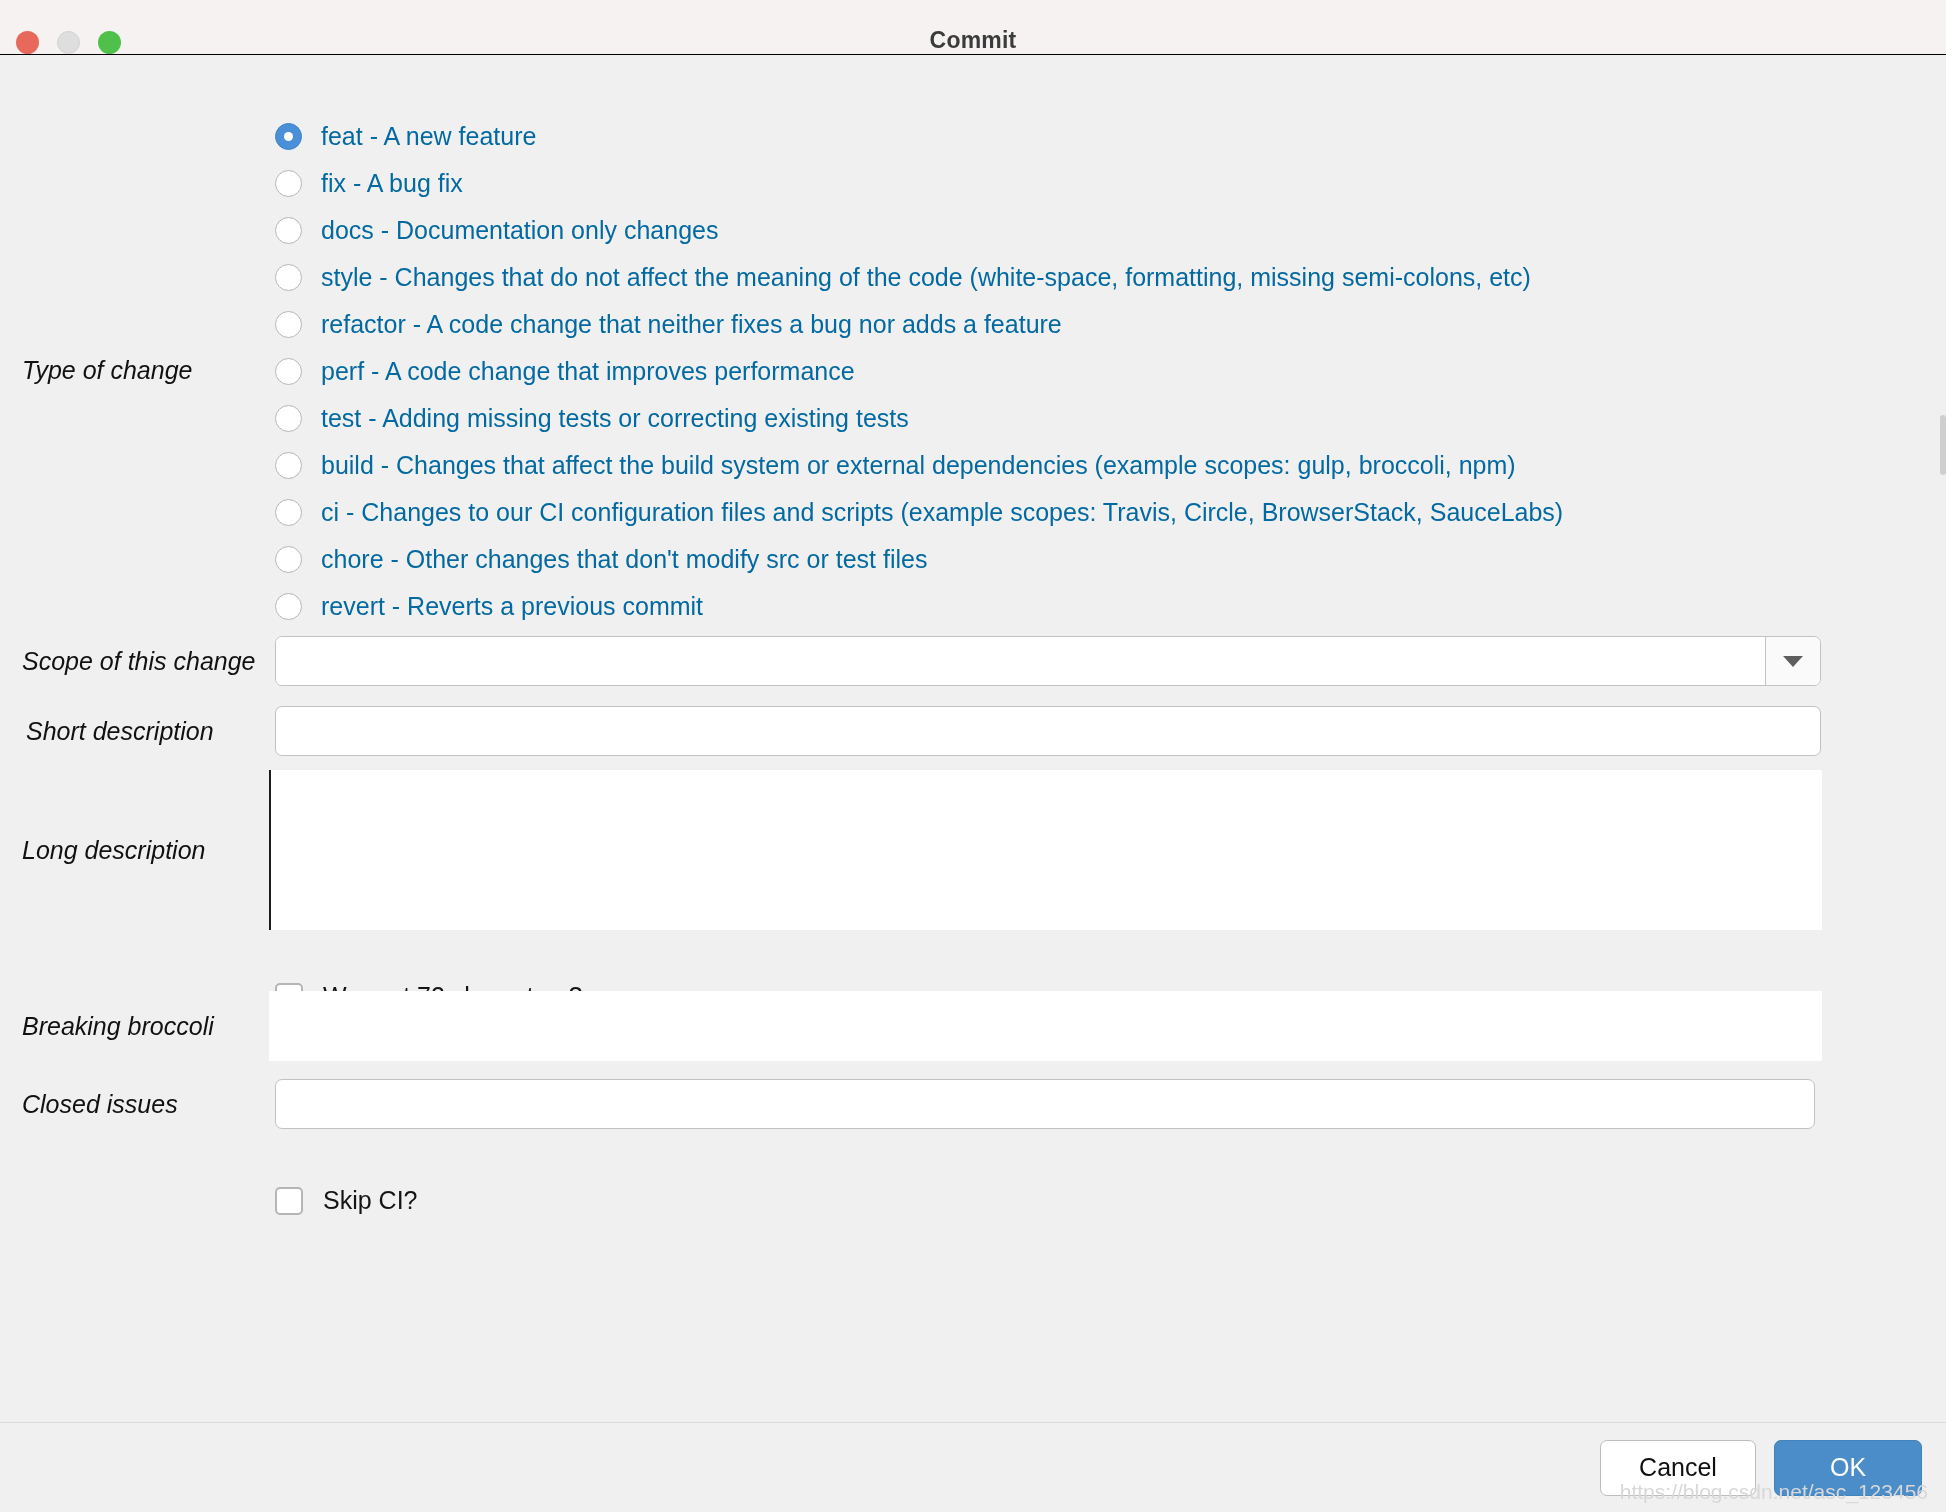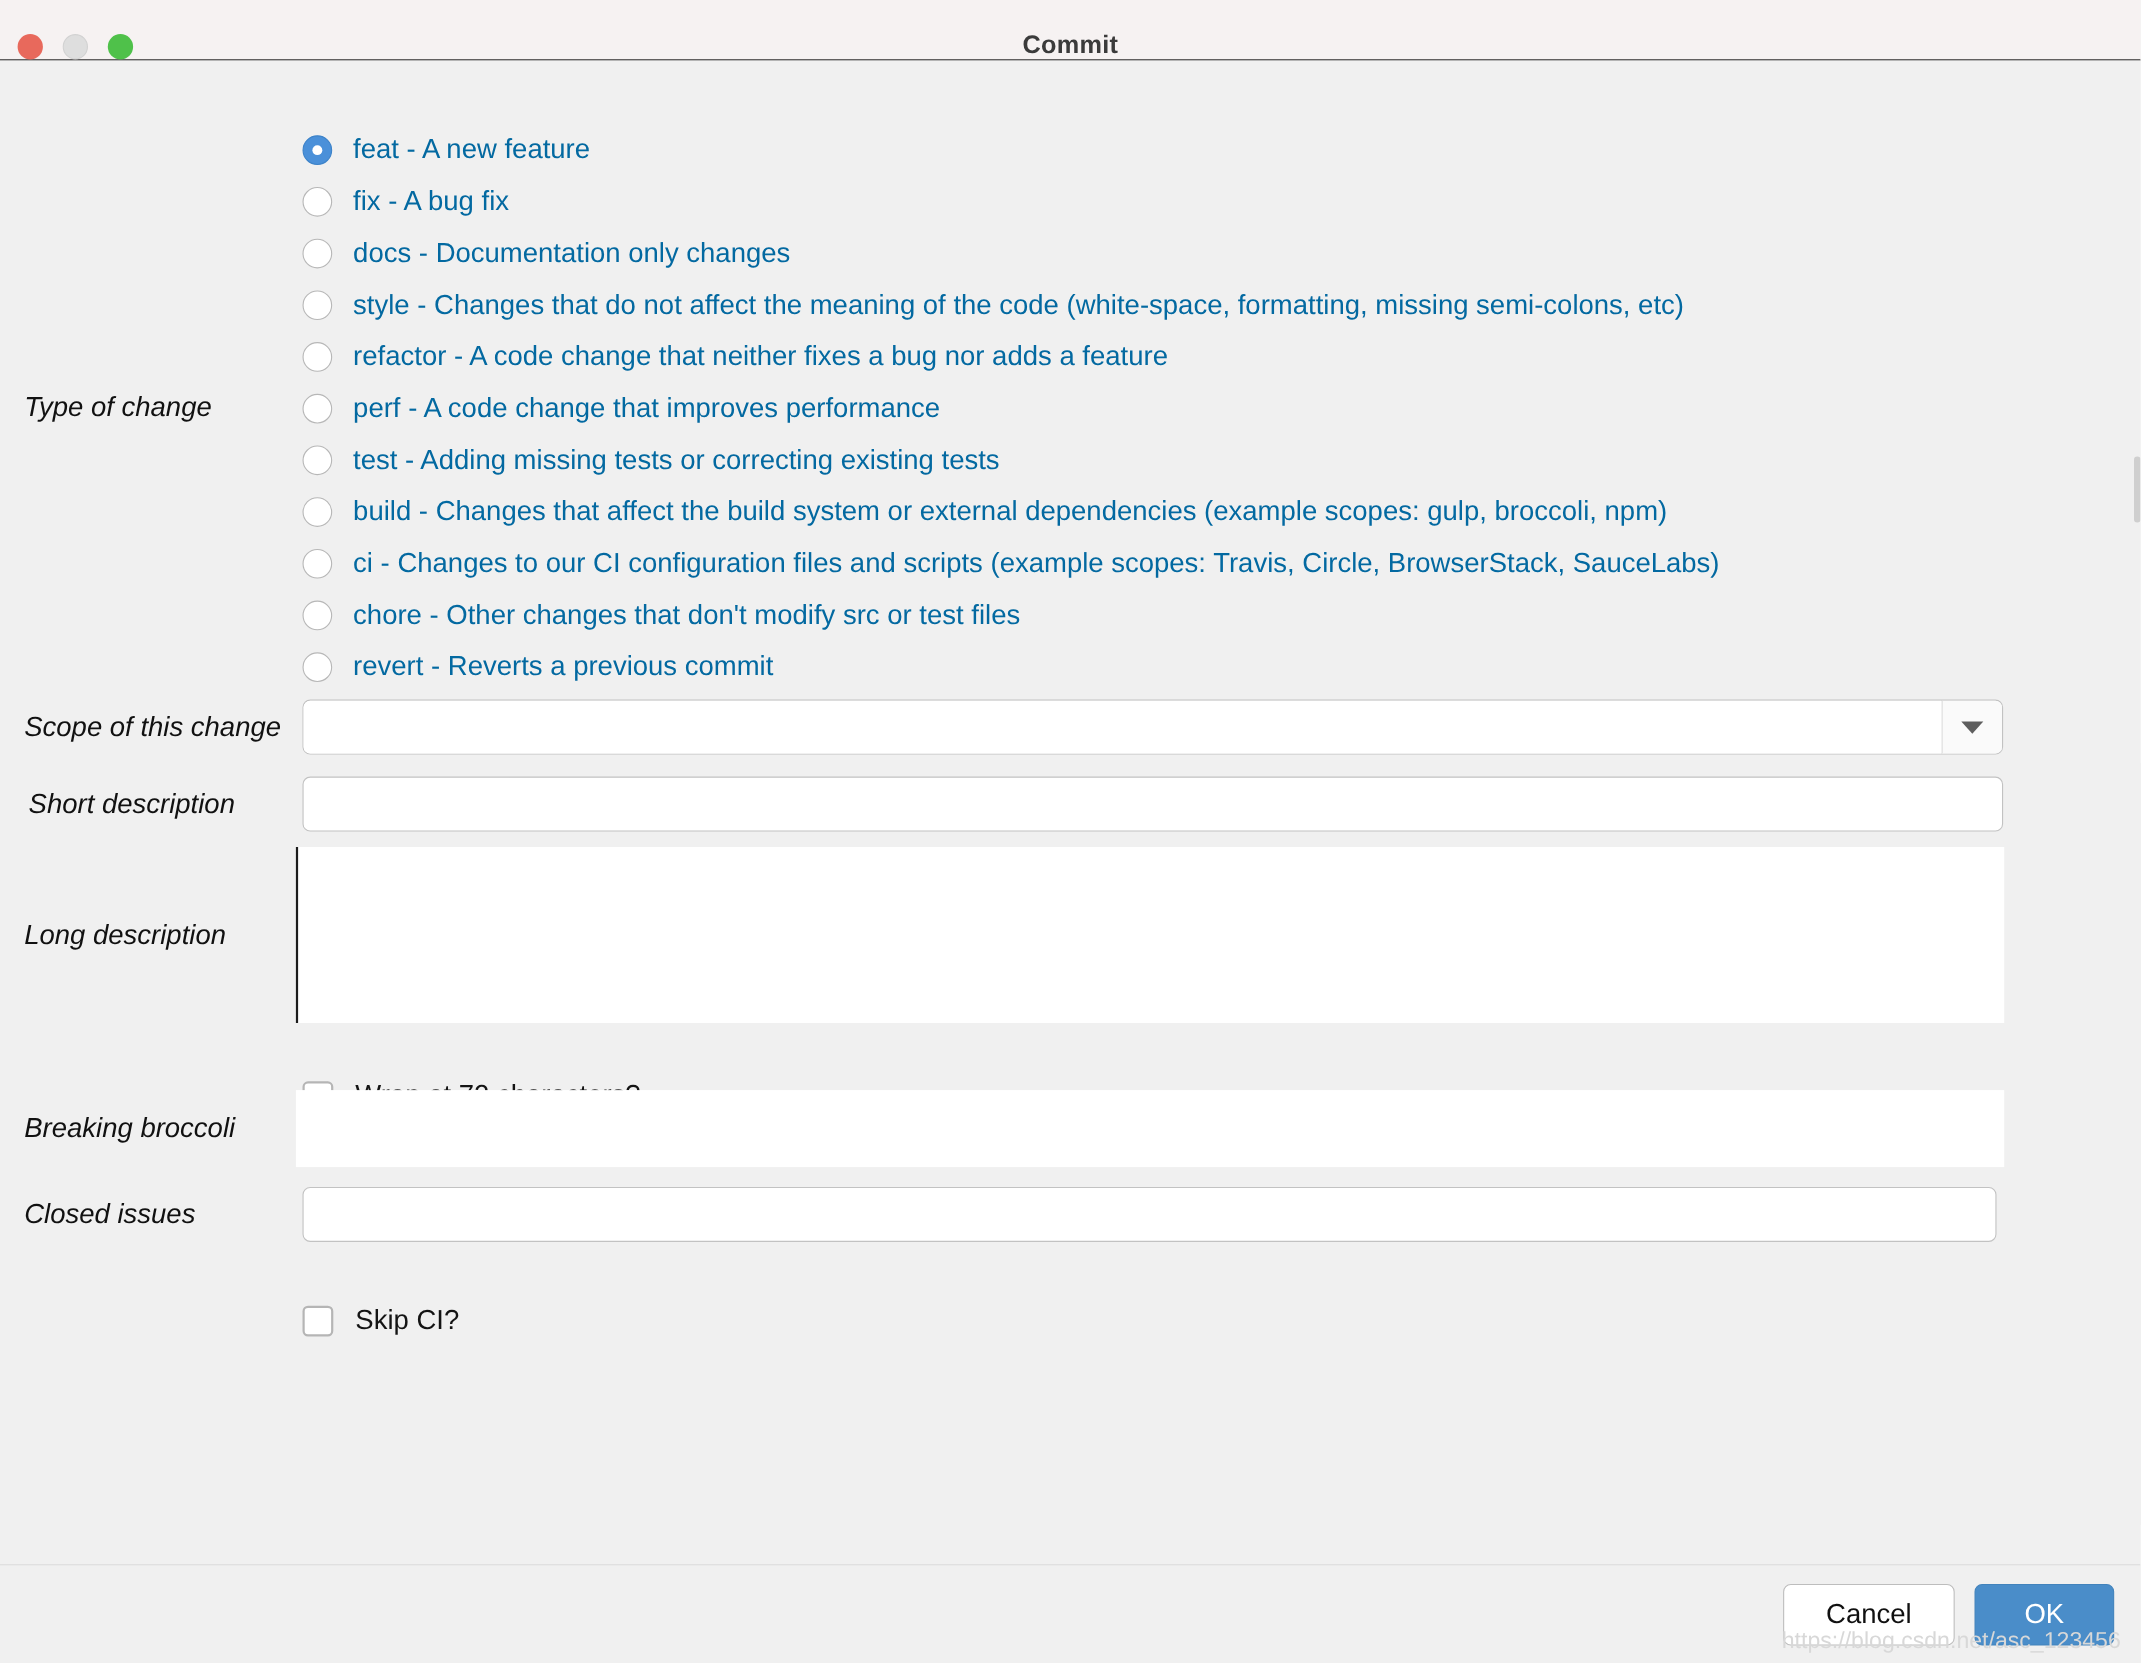--- a/index.html
+++ b/index.html
@@ -287,21 +287,21 @@
     align-items: center;
     justify-content: center;
   }
   .btn-cancel {
     width: 156px;
     background: #ffffff;
     border: 1px solid #bdbdbd;
     color: #101010;
   }
   .btn-ok {
-    width: 127px;
+    width: 148px;
     background: #4a8dc9;
     border: 1px solid #4283bc;
     color: #ffffff;
   }
 
   .watermark {
     position: absolute;
     right: 18px;
     bottom: 8px;
     font-size: 21px;

